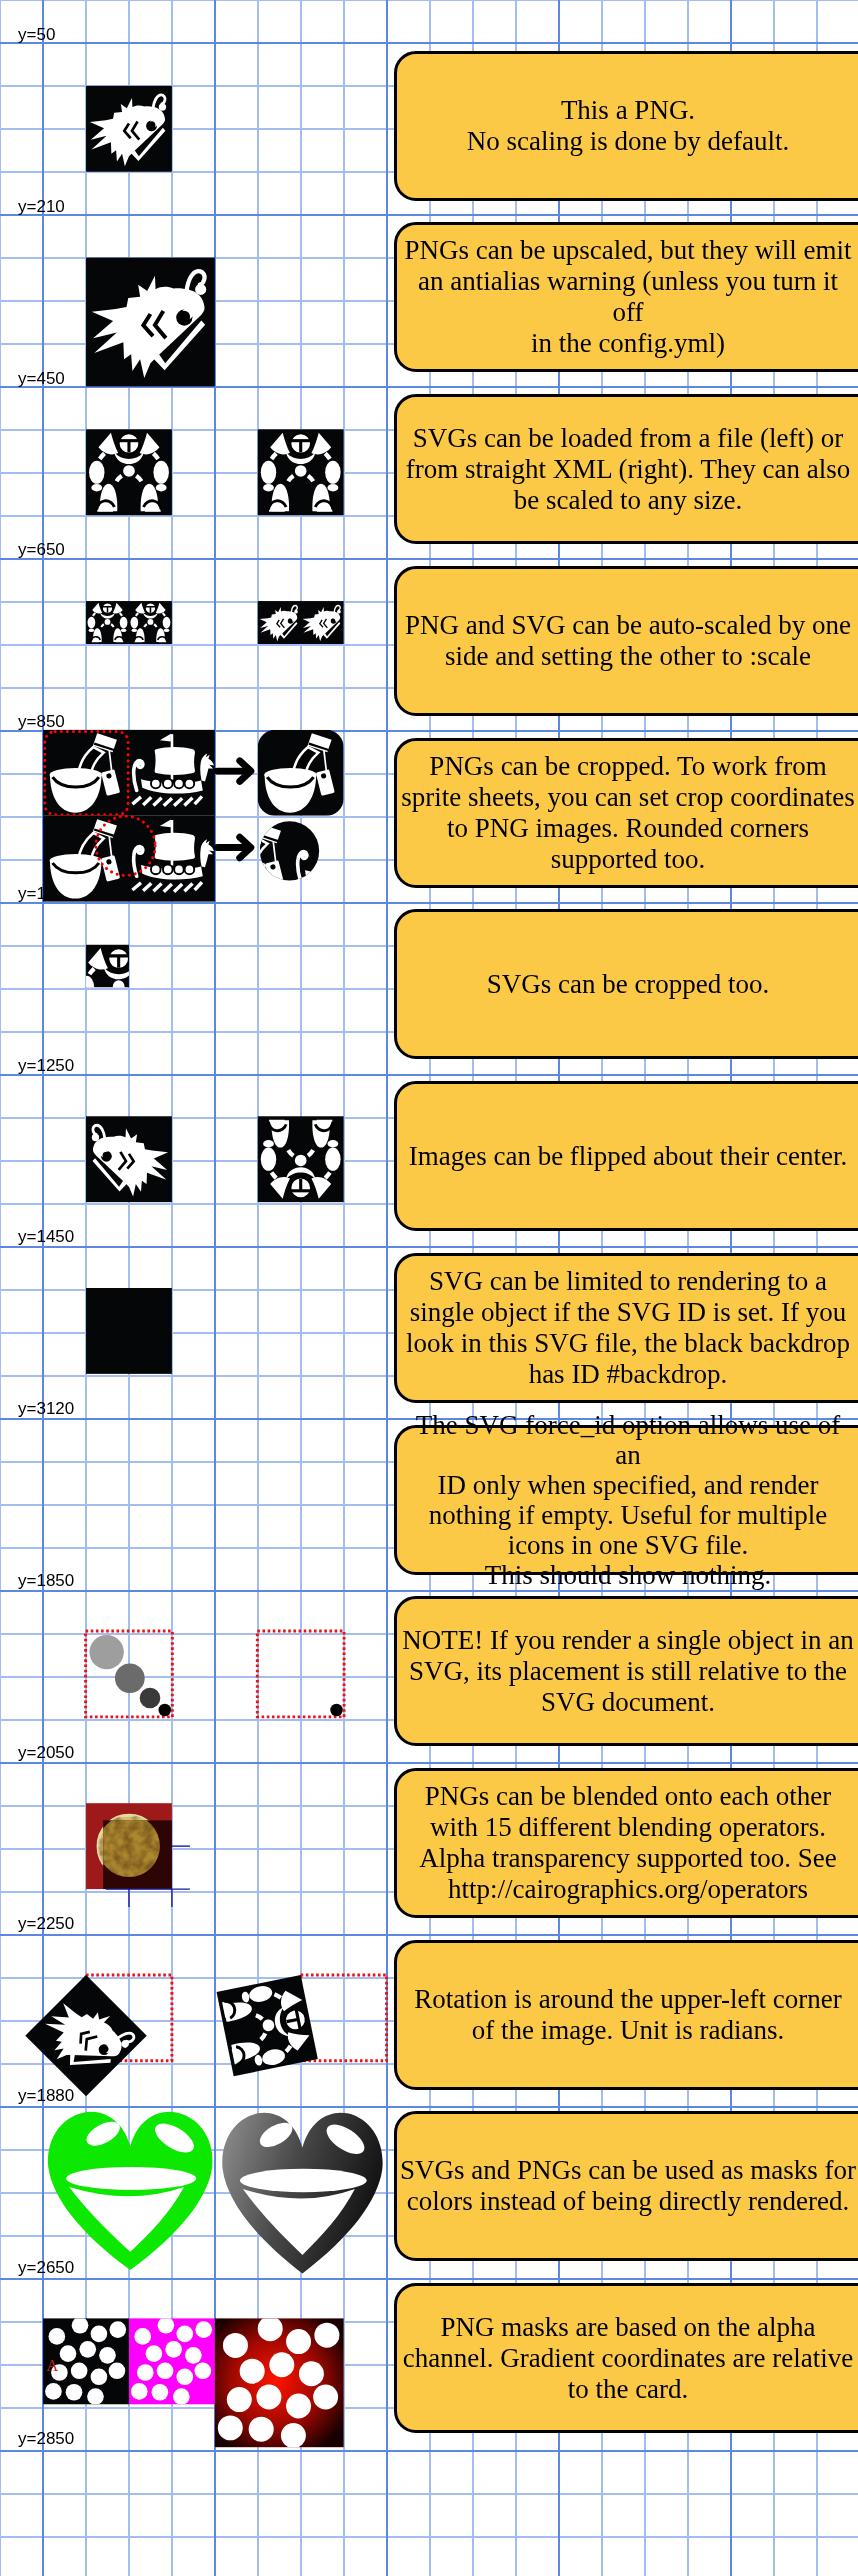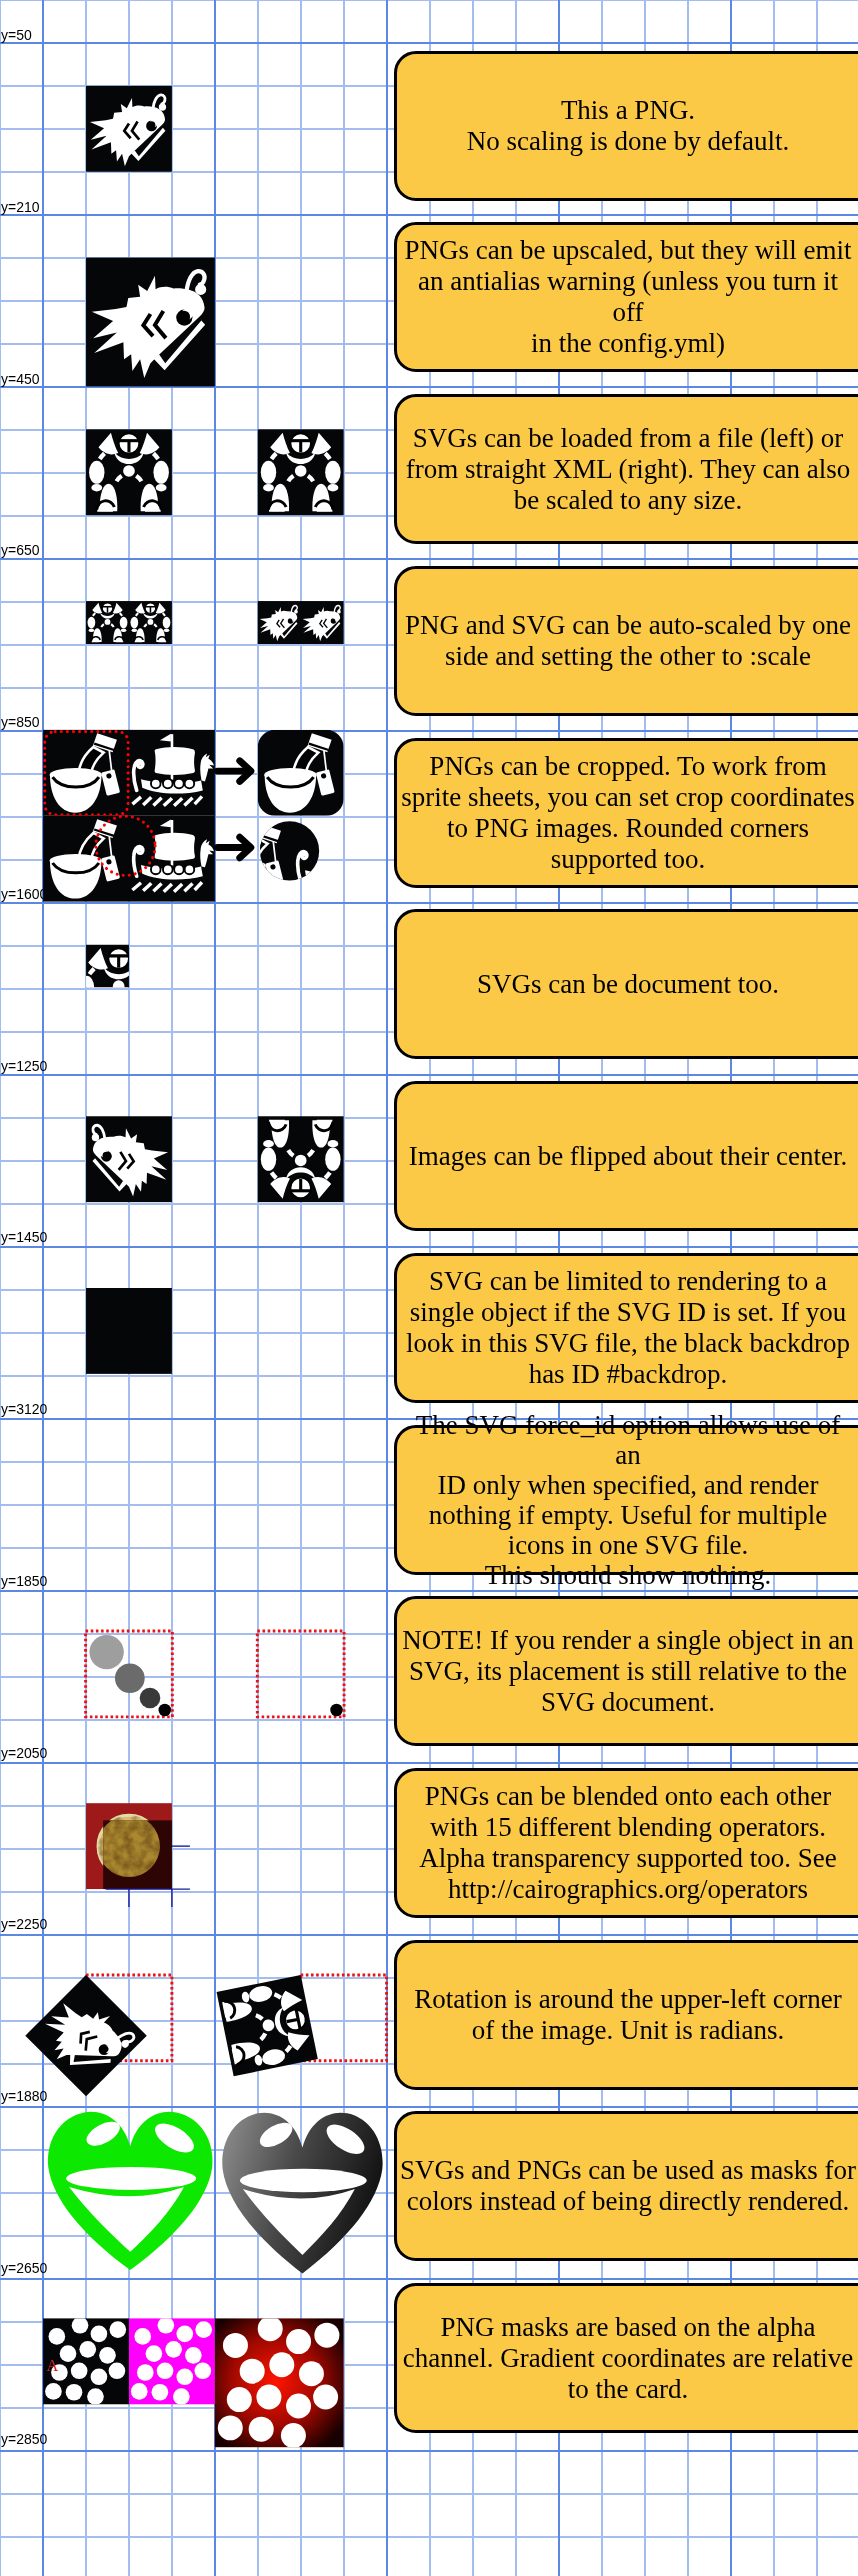--- a/index.html
+++ b/index.html
@@ -4,21 +4,21 @@
 <style>
 html,body{margin:0;padding:0}
 body{width:859px;height:2576px;position:relative;overflow:hidden;background:#fff;font-family:"Liberation Sans",sans-serif}
 .grid{position:absolute;left:0;top:0;width:859px;height:2576px;
 background-image:
 repeating-linear-gradient(to right, transparent 0, transparent 42px, #5c87e2 42px, #5c87e2 44px, transparent 44px, transparent 172px),
 repeating-linear-gradient(to bottom, transparent 0, transparent 42px, #5c87e2 42px, #5c87e2 44px, transparent 44px, transparent 172px),
 repeating-linear-gradient(to right, #a4bdf0 0, #a4bdf0 0.6px, transparent 0.6px, transparent 42px, #a4bdf0 42px, #a4bdf0 43px),
 repeating-linear-gradient(to bottom, #a4bdf0 0, #a4bdf0 0.6px, transparent 0.6px, transparent 42px, #a4bdf0 42px, #a4bdf0 43px);
 }
-.ylab{position:absolute;left:1px;font-size:14px;line-height:12px;color:#000;font-family:"Liberation Sans",sans-serif}
+.ylab{position:absolute;left:18px;font-size:17px;line-height:12px;color:#000;font-family:"Liberation Sans",sans-serif}
 .note{position:absolute;left:394px;width:494px;height:144px;background:#fcc947;border:3.4px solid #000;border-radius:22px;display:flex;align-items:center;text-align:center;font-family:"Liberation Serif",serif;font-size:27px;line-height:31px;color:#000}
 .note .t{display:block;margin-left:3px;width:456px}
 </style>
 </head>
 <body>
 
 <div class="grid"></div>
 
 <div class="ylab" style="top:29px">y=50</div>
 <div class="ylab" style="top:201px">y=210</div>
@@ -50,21 +50,21 @@
 
 <div class="note" style="top:566px">
     <span class="t">PNG and SVG can be auto-scaled by one<br>side and setting the other to :scale</span>
   </div>
 
 <div class="note" style="top:738px">
     <span class="t">PNGs can be cropped. To work from<br>sprite sheets, you can set crop coordinates<br>to PNG images. Rounded corners<br>supported too.</span>
   </div>
 
 <div class="note" style="top:909px">
-    <span class="t">SVGs can be document too.</span>
+    <span class="t">SVGs can be cropped too.</span>
   </div>
 
 <div class="note" style="top:1081px">
     <span class="t">Images can be flipped about their center.</span>
   </div>
 
 <div class="note" style="top:1253px">
     <span class="t">SVG can be limited to rendering to a<br>single object if the SVG ID is set. If you<br>look in this SVG file, the black backdrop<br>has ID #backdrop.</span>
   </div>
 

